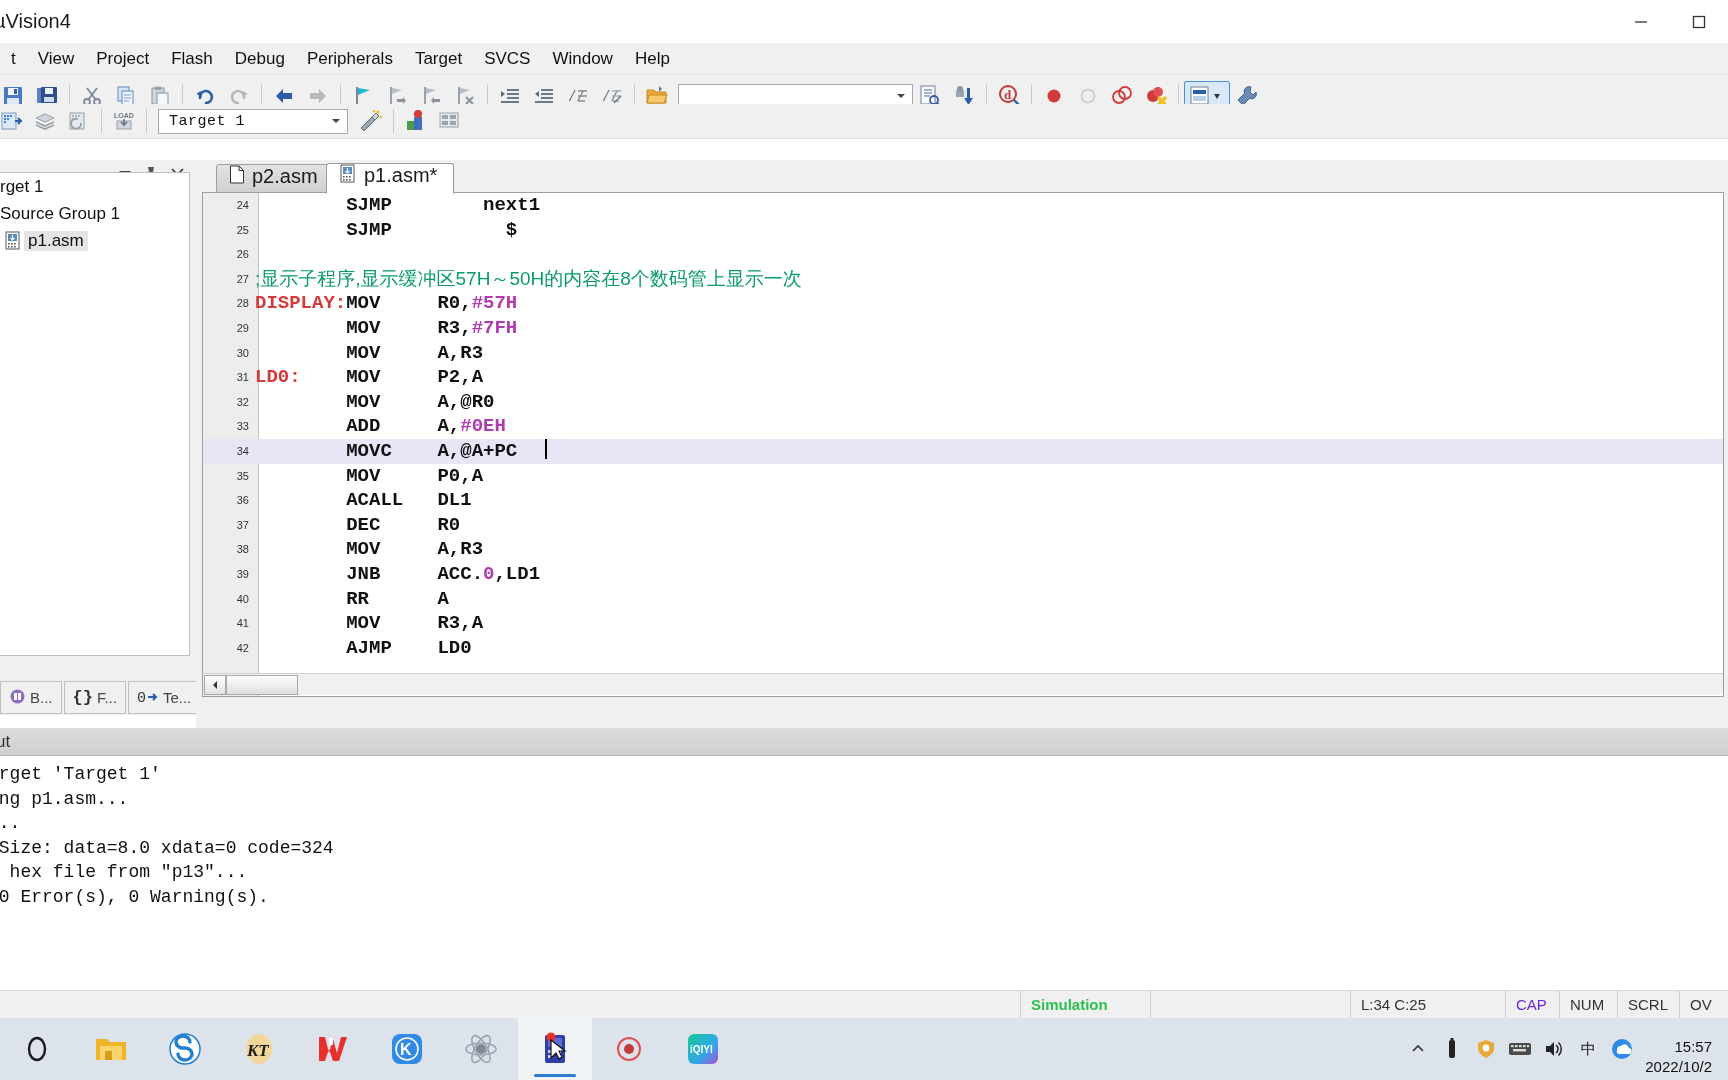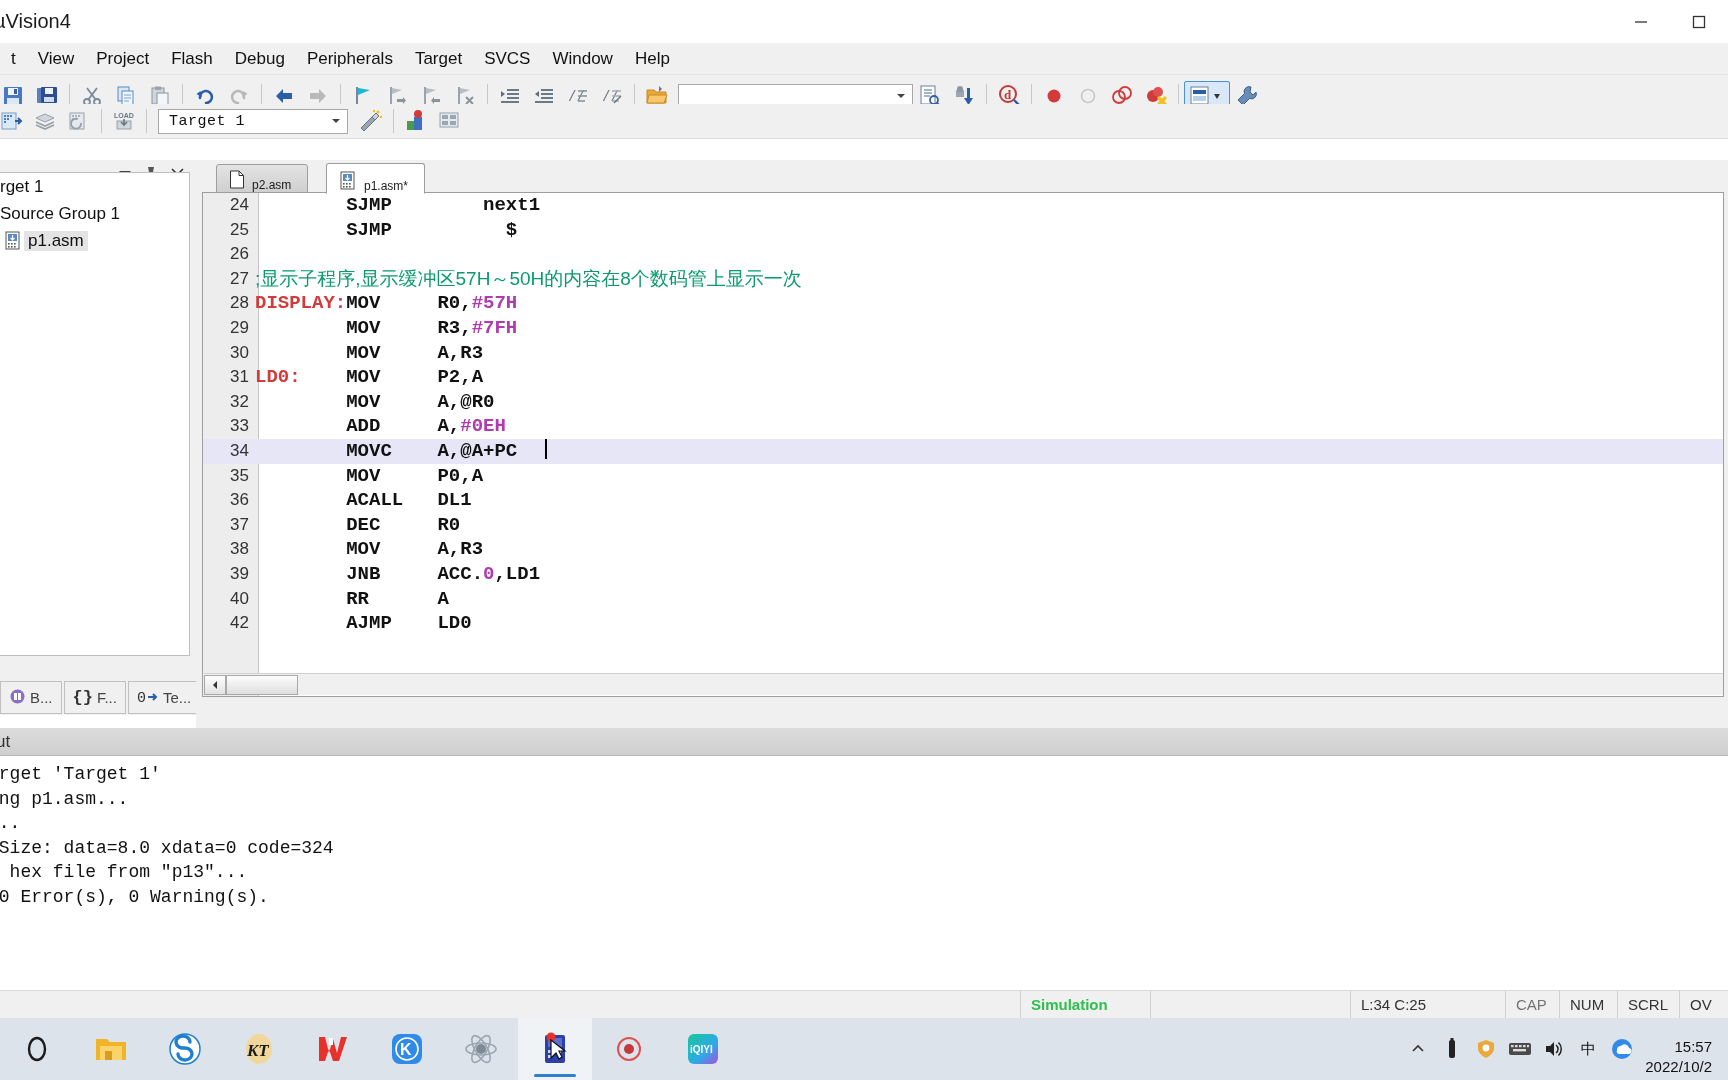--- a/index.html
+++ b/index.html
@@ -108,22 +108,22 @@
     font-size:15px; color:#444; margin-right:2px;
   }
 
   
   .editor-area {
     position:absolute; left:196px; top:160px; width:1532px; height:568px;
     background:#f0f0f0;
   }
   .ed-tabs { position:relative; height:33px; }
   .ed-tab {
-    position:absolute; top:4px; height:29px; display:flex; align-items:flex-end;
-    gap:7px; padding:8px 16px 0 12px; font-size:12px;
+    position:absolute; top:4px; height:29px; display:flex; align-items:flex-start;
+    gap:7px; padding:0 16px 0 12px; font-size:20px;
     border-top-left-radius:3px; border-top-right-radius:3px;
   }
   .ed-tab.inactive {
     left:20px; background:linear-gradient(#e3e3e3,#cfcfcf);
     border:1px solid #9e9e9e; color:#1b1b1b;
     transform:skewX(0deg);
   }
   .ed-tab.active {
     left:130px; background:#ffffff; border:1px solid #9e9e9e; border-bottom:1px solid #ffffff;
     color:#1b1b1b; top:3px; height:31px; z-index:3;
@@ -137,21 +137,21 @@
     background:#ededed; border-right:1px solid #c4c4c4;
   }
   .code-lines { position:absolute; left:0; top:0; width:1522px; }
   .cl {
     position:relative; height:24.6px; line-height:24.6px; white-space:pre;
     font-family:"Liberation Mono", monospace; font-size:19px;
   }
   .cl.cur { background:#e6e6f7; }
   .cl .ln {
     position:absolute; left:0; width:46px; text-align:right;
-    font-family:"Liberation Sans", sans-serif; font-size:17px; color:#333;
+    font-family:"Liberation Sans", sans-serif; font-size:11px; color:#333;
   }
   .cl .src { position:absolute; left:52px; font-weight:bold; color:#111; }
   .tok-comment { color:#0a9a6e; font-weight:normal; font-family:"Liberation Sans","DejaVu Sans",sans-serif; font-size:19px; }
   .tok-label { color:#d33a3a; }
   .tok-num { color:#b03ab0; }
   .caret {
     display:inline-block; width:2px; height:20px; background:#000;
     vertical-align:-3px; margin-left:28px;
   }
   .hscroll {
@@ -665,20 +665,21 @@
           <div class="cl"><span class="ln">31</span><span class="src"><span class="tok-label">LD0:</span><span>    MOV     P2,A</span></span></div>
           <div class="cl"><span class="ln">32</span><span class="src"><span>        MOV     A,@R0</span></span></div>
           <div class="cl"><span class="ln">33</span><span class="src"><span>        ADD     A,</span><span class="tok-num">#0EH</span></span></div>
           <div class="cl cur"><span class="ln">34</span><span class="src"><span>        MOVC    A,@A+PC</span><span class="caret"></span></span></div>
           <div class="cl"><span class="ln">35</span><span class="src"><span>        MOV     P0,A</span></span></div>
           <div class="cl"><span class="ln">36</span><span class="src"><span>        ACALL   DL1</span></span></div>
           <div class="cl"><span class="ln">37</span><span class="src"><span>        DEC     R0</span></span></div>
           <div class="cl"><span class="ln">38</span><span class="src"><span>        MOV     A,R3</span></span></div>
           <div class="cl"><span class="ln">39</span><span class="src"><span>        JNB     ACC.</span><span class="tok-num">0</span><span>,LD1</span></span></div>
           <div class="cl"><span class="ln">40</span><span class="src"><span>        RR      A</span></span></div>
+          <div class="cl"><span class="ln">41</span><span class="src"><span>        MOV     R3,A</span></span></div>
           <div class="cl"><span class="ln">42</span><span class="src"><span>        AJMP    LD0</span></span></div>
         </div>
       <div class="hscroll">
         <div class="hs-left">
           <svg width="8" height="10" viewBox="0 0 8 10">
               <path d="M6 1 L2 5 L6 9 Z" fill="#333"></path>
             </svg>
         </div>
         <div class="hs-thumb"></div>
       </div>
@@ -697,21 +698,21 @@
         <div class="out-line">g hex file from "p13"...</div>
         <div class="out-line"> 0 Error(s), 0 Warning(s).</div>
       </div>
   </div>
 
   <div class="statusbar">
     <div class="st-cell" style="width:1020px;border-left:none"></div>
     <div class="st-cell st-sim" style="width:130px">Simulation</div>
     <div class="st-cell" style="width:200px"></div>
     <div class="st-cell" style="width:155px">L:34 C:25</div>
-    <div class="st-cell" style="width:54px;color:#737373">CAP</div>
+    <div class="st-cell" style="width:54px;color:#6d28d9">CAP</div>
     <div class="st-cell" style="width:58px">NUM</div>
     <div class="st-cell" style="width:62px">SCRL</div>
     <div class="st-cell" style="width:48px">OV</div>
   </div>
 
   <div class="taskbar">
     <div class="tb-item">
       <svg width="30" height="30" viewBox="0 0 30 30">
           <ellipse cx="15" cy="15" rx="8" ry="11" fill="none" stroke="#1b1b1b" stroke-width="2.4"></ellipse>
         </svg>

